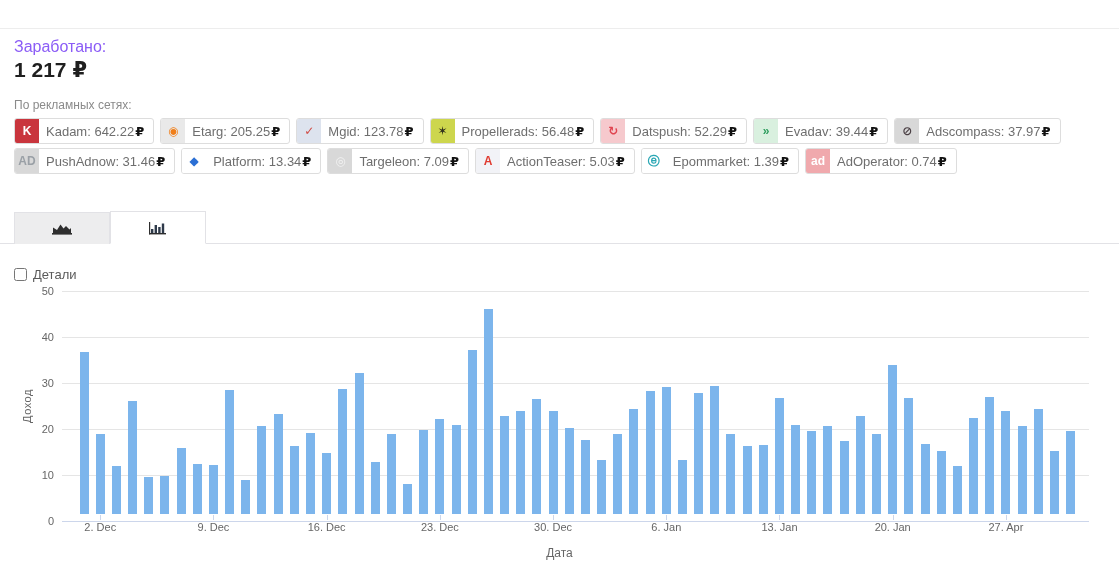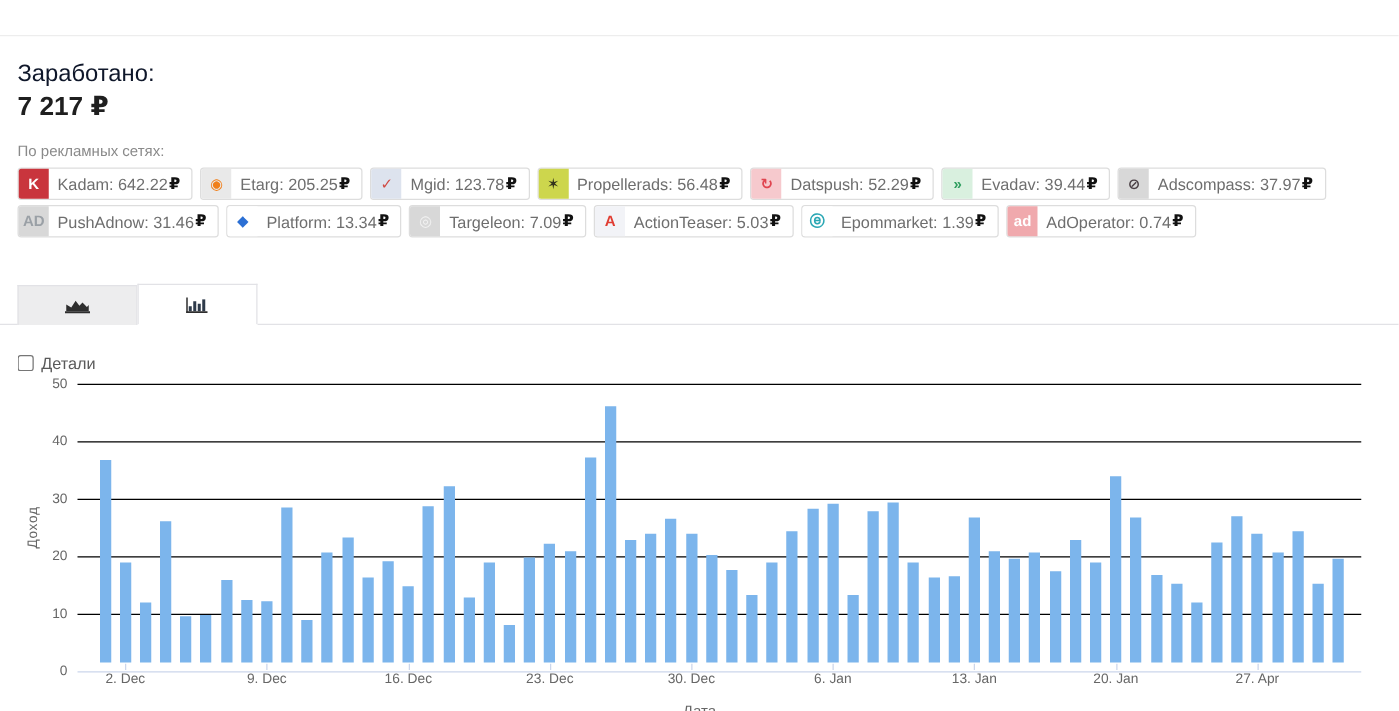--- a/index.html
+++ b/index.html
@@ -3,21 +3,21 @@
 <meta charset="utf-8">
 <style>
   html,body{margin:0;padding:0;}
   body{
     width:1119px;height:569px;overflow:hidden;background:#ffffff;
     font-family:"Liberation Sans","DejaVu Sans",sans-serif;color:#333;
     position:relative;
   }
   .topbar{height:28px;background:#ffffff;border-bottom:1px solid #ededed;}
   .content{padding:0 14px;}
-  .earned-label{margin-top:20px;font-size:19px;color:#0f172a;}
+  .earned-label{margin-top:9px;font-size:16px;color:#8b5cf6;}
   .earned-value{font-size:21px;font-weight:bold;color:#1f1f1f;margin-top:2px;}
   .earned-value .rub{font-family:"DejaVu Sans",sans-serif;}
   .networks-label{margin-top:16px;font-size:12px;color:#8a8a8a;}
   .badges{margin-top:6px;display:flex;flex-wrap:wrap;gap:4px 6px;max-width:1095px;}
   .badge{
     display:inline-flex;align-items:center;height:24px;background:#fff;
     border:1px solid #ddd;border-radius:3px;padding-right:9px;
     font-size:13px;color:#6e6e6e;cursor:pointer;white-space:nowrap;
   }
   .bicon{
@@ -31,21 +31,21 @@
   .tab{
     width:96px;height:32px;display:flex;align-items:center;justify-content:center;
     background:#ededee;border:1px solid #e2e2e6;border-bottom:none;cursor:pointer;
     box-sizing:border-box;margin-bottom:-1px;
   }
   .tab.active{background:#ffffff;height:33px;border-bottom:1px solid #ffffff;}
   .details-row{margin-top:23px;display:flex;align-items:center;font-size:13px;color:#5a5a5a;}
   .details-row input{margin:0 6px 0 0;}
   
   .chart-area{position:relative;margin:8px 16px 0 48px;height:232px;}
-  .gridline{position:absolute;left:0;right:0;height:1px;background:#000000;}
+  .gridline{position:absolute;left:0;right:0;height:1px;background:#e5e5e5;}
   .gridline.zero{background:#ccd6eb;}
   .ytick{position:absolute;right:calc(100% + 8px);top:-6px;font-size:11px;color:#666;}
   .y-title{
     position:absolute;left:-52px;top:50%;transform:translateY(-50%) rotate(-90deg);
     font-size:11px;color:#666;letter-spacing:.5px;
   }
   .bars{position:absolute;left:0;right:0;top:0;bottom:0;display:flex;align-items:flex-end;padding:0 10px 8px 14px;}
   .slot{flex:1 1 0;height:100%;display:flex;flex-direction:column;justify-content:flex-end;align-items:center;position:relative;}
   .bar{width:9px;background:#7cb5ec;}
   .xlabel{position:absolute;bottom:-19px;left:50%;transform:translateX(-50%);font-size:11px;color:#666;white-space:nowrap;}
@@ -57,21 +57,21 @@
   .tab svg{display:block;}
 </style>
 </head>
 <body>
 
 <div class="topbar"></div>
 
 <div class="content">
 
   <div class="earned-label">Заработано:</div>
-  <div class="earned-value"><span>7 217</span>&nbsp;<span class="rub">₽</span></div>
+  <div class="earned-value"><span>1 217</span>&nbsp;<span class="rub">₽</span></div>
 
   <div class="networks-label">По рекламных сетях:</div>
 
   <div class="badges">
     <span class="badge">
       <span class="bicon" style="background: rgb(201, 53, 61); color: rgb(255, 255, 255);">K</span>
       <span class="blabel">Kadam: 642.22</span>
       <span class="rub">₽</span>
     </span>
 

